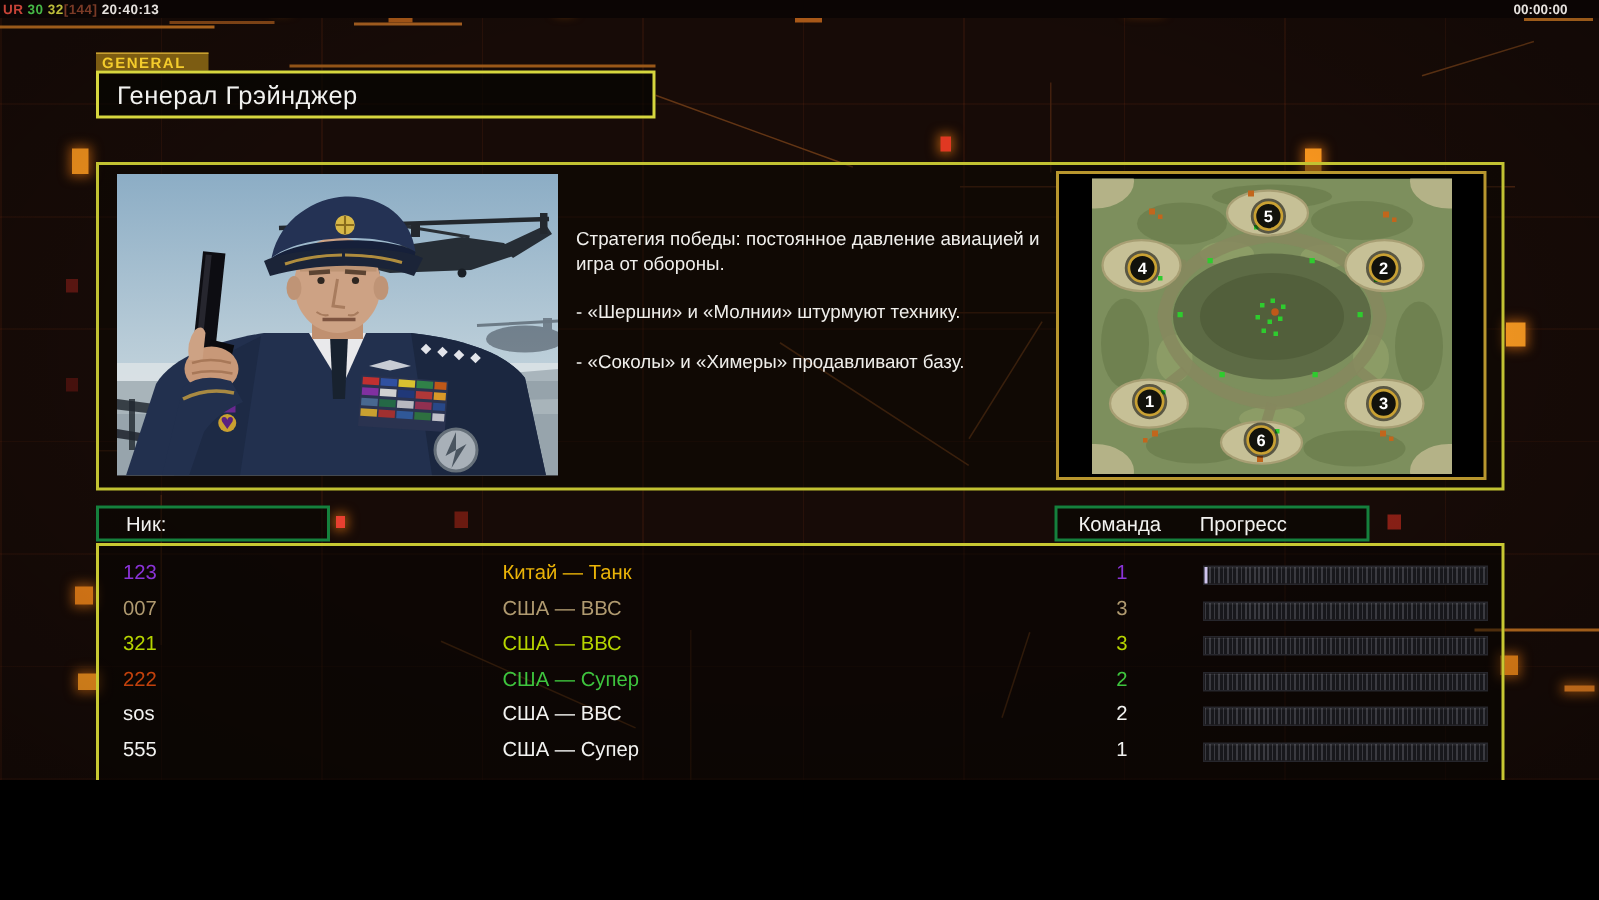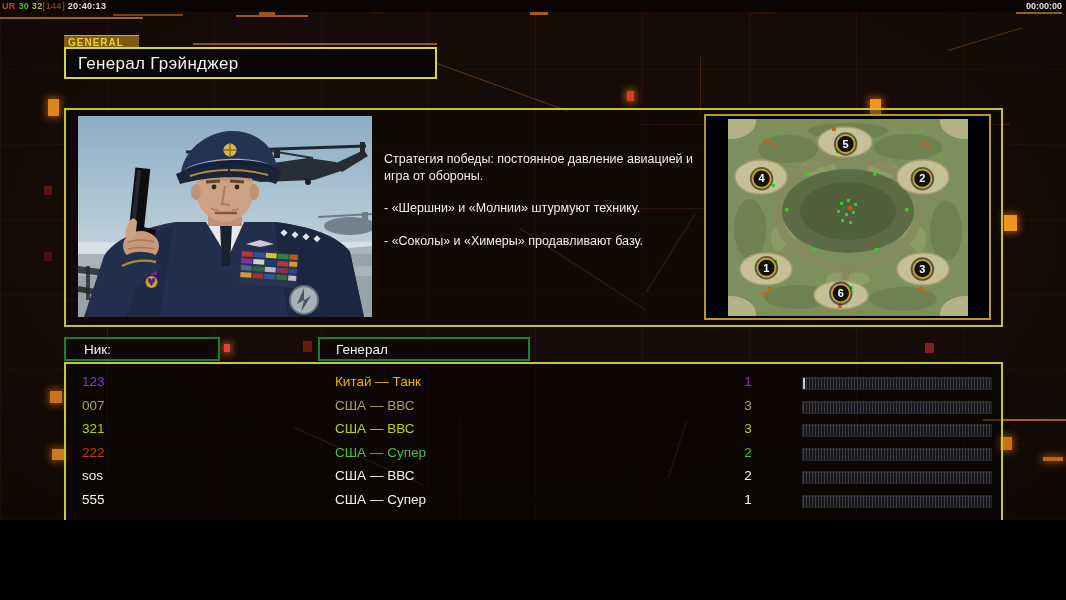--- a/index.html
+++ b/index.html
@@ -11,21 +11,21 @@
       repeating-linear-gradient(90deg, rgba(190,70,25,.10) 0 1px, transparent 1px 107px),
       repeating-linear-gradient(0deg, rgba(190,70,25,.07) 0 1px, transparent 1px 75px);}
   .stage::after{content:"";position:absolute;inset:0;pointer-events:none;
     background:radial-gradient(ellipse at 50% 45%, rgba(30,12,6,0) 55%, rgba(0,0,0,.28));}
   .abs{position:absolute;box-sizing:border-box;}
   .deco{position:absolute;pointer-events:none;}
   .diag{position:absolute;height:1px;background:#6a3a16;transform-origin:left center;pointer-events:none;opacity:.9;}
   .topbar{left:0;top:0;width:1066px;height:12px;background:#0b0504;z-index:5;}
   .botbar{left:0;top:592px;width:1066px;height:8px;background:#070303;z-index:5;}
   .debug{left:2px;top:1px;font-size:9px;font-weight:bold;letter-spacing:.3px;white-space:pre;z-index:6;}
-  .timer{right:4px;top:1px;font-size:9px;font-weight:bold;color:#e8e4e0;z-index:6;}
+  .timer{right:21px;top:1px;font-size:9px;font-weight:bold;color:#e8e4e0;z-index:6;}
   .gen-tab{left:64px;top:35px;width:75px;height:13px;background:#7c5c12;
            border-top:1px solid #c8a030;color:#f4cc2c;font-size:10px;font-weight:bold;
            letter-spacing:1px;line-height:13px;padding-left:4px;z-index:4;}
   .title-box{left:64px;top:47px;width:373px;height:32px;border:2px solid #d6d63e;
              background:rgba(5,4,2,.68);z-index:4;}
   .title-box span{display:block;padding:5px 0 0 12px;color:#f2f2f0;font-size:17px;letter-spacing:.3px;}
   .main-box{left:64px;top:108px;width:939px;height:219px;border:2px solid #c2c232;
             background:rgba(8,6,3,.45);z-index:3;}
   .portrait{left:78px;top:116px;width:294px;height:201px;z-index:4;background:#223;overflow:hidden;}
   .briefing{left:384px;top:151px;width:330px;color:#f0efec;font-size:12.5px;line-height:1.32;z-index:4;}
@@ -363,22 +363,23 @@
             <circle cx="112.8" cy="174.345" r="9" fill="#12120c" stroke="#c9a133" stroke-width="1.8"></circle>
             <text x="112.8" y="178.145" text-anchor="middle" font-size="11" font-weight="bold" fill="#fff" font-family="&quot;Liberation Sans&quot;,sans-serif">6</text>
           </g>
         </g>
     </svg>
   </div>
 
   <div class="abs hdr" style="left:64px;width:156px;">
     <span style="padding-left:18px;">Ник:</span>
   </div>
-  <div class="abs hdr" style="left:318px;width:212px;">
-    <span style="padding-left:16px;">Генерал</span>
+  <div class="abs hdr" style="left:703px;width:210px;">
+    <span style="padding-left:14px;">Команда</span>
+    <span style="padding-left:22px;">Прогресс</span>
   </div>
 
   <div class="abs table-box">
     <div id="rows" style="position:absolute;inset:0;">
         <div class="row" style="top: 7px;">
           <span class="nick" style="color: rgb(138, 51, 216);">123</span>
           <span class="gen" style="color: #eab308;">Китай — Танк</span>
           <span class="team" style="color: rgb(138, 51, 216);">1</span>
           <div class="bar">
             <div class="fill" style="width: 1.88px;"></div>

